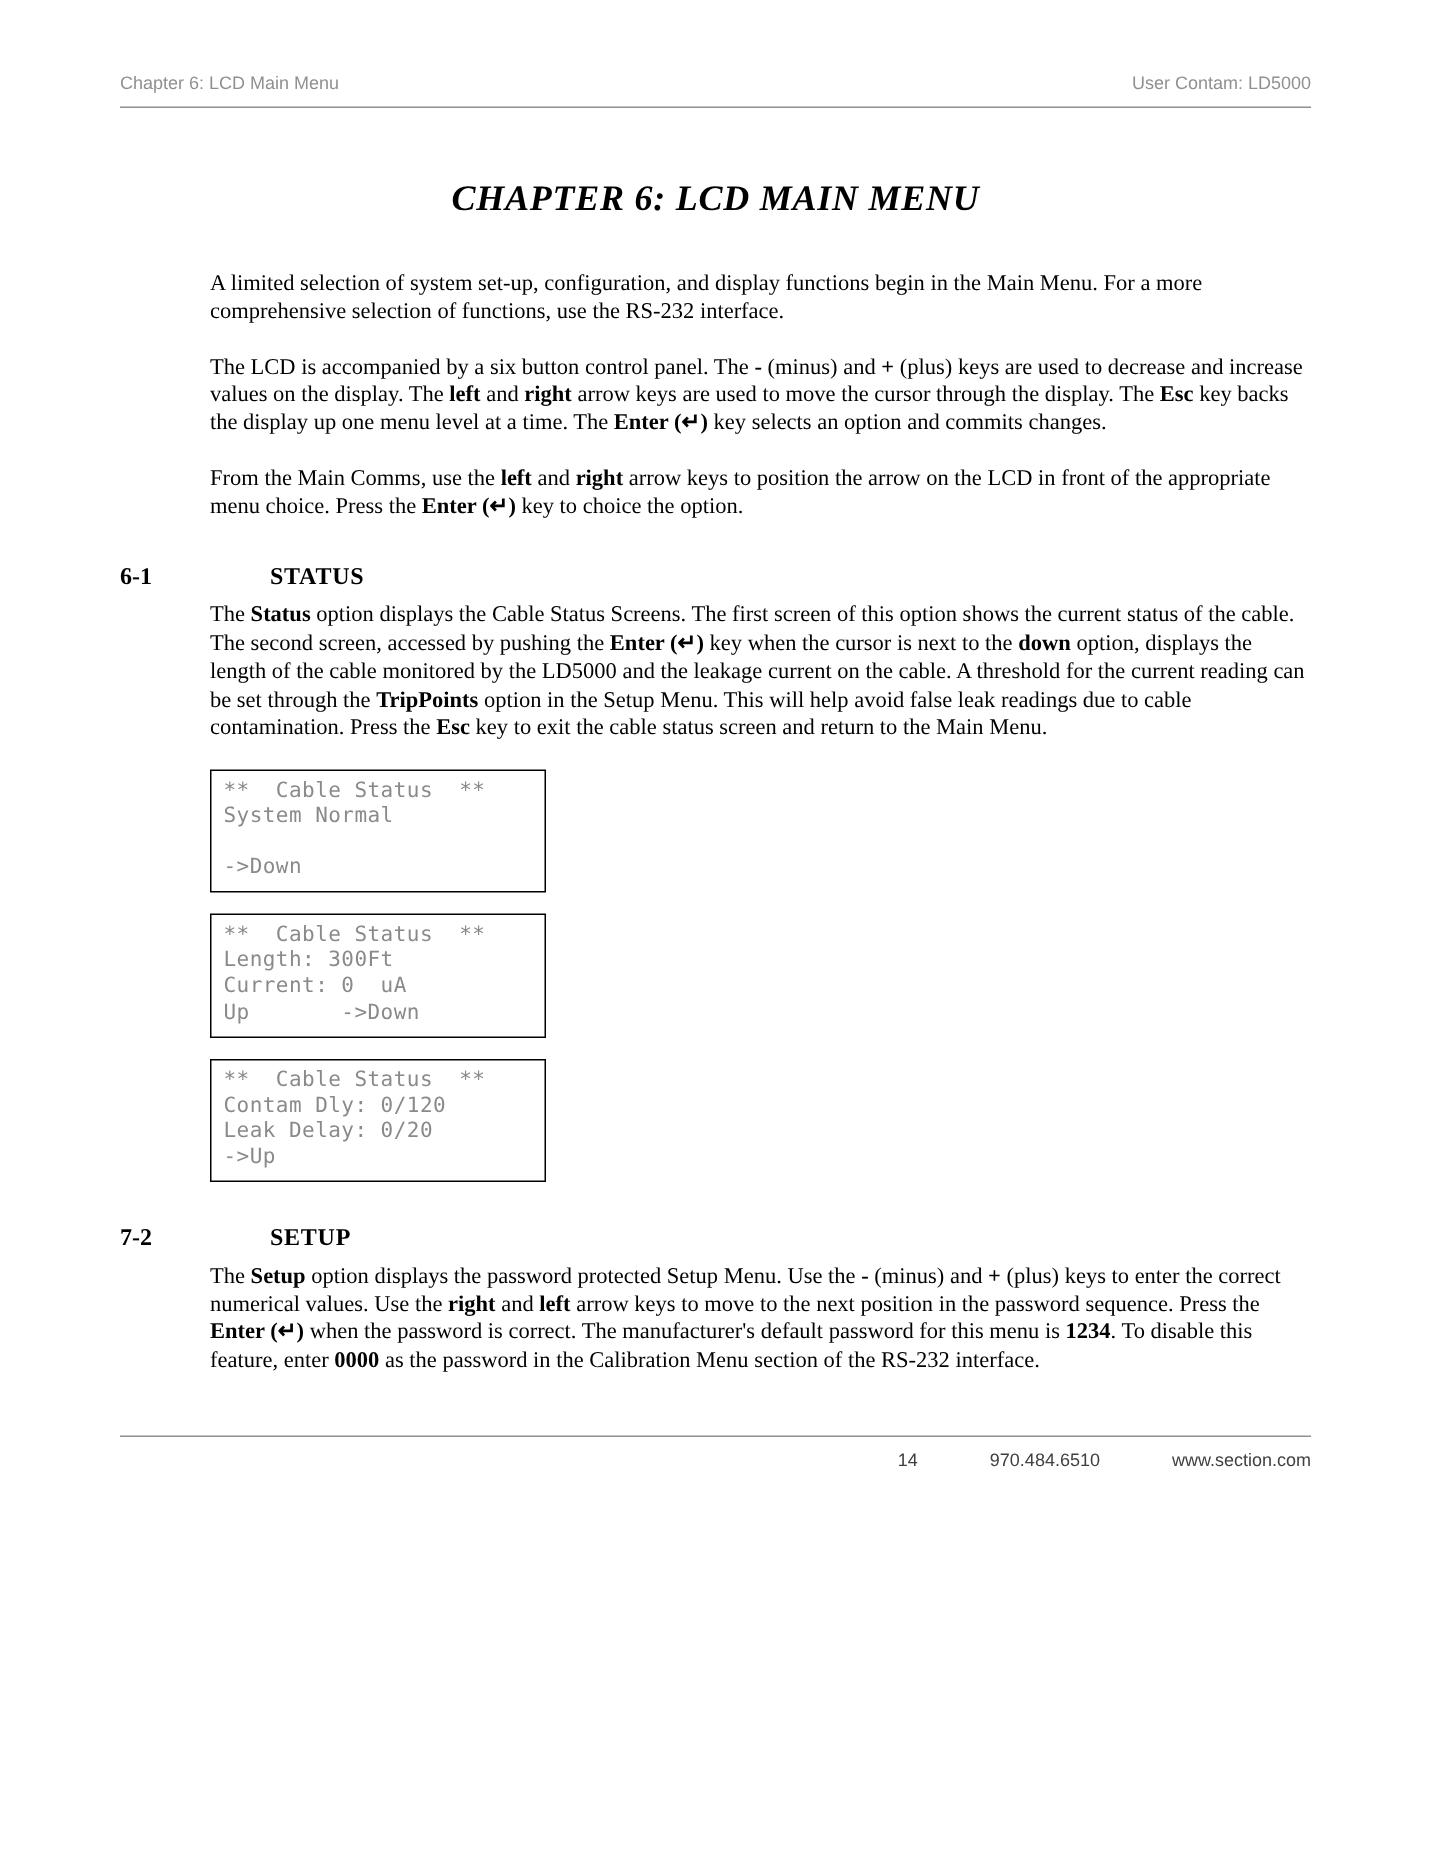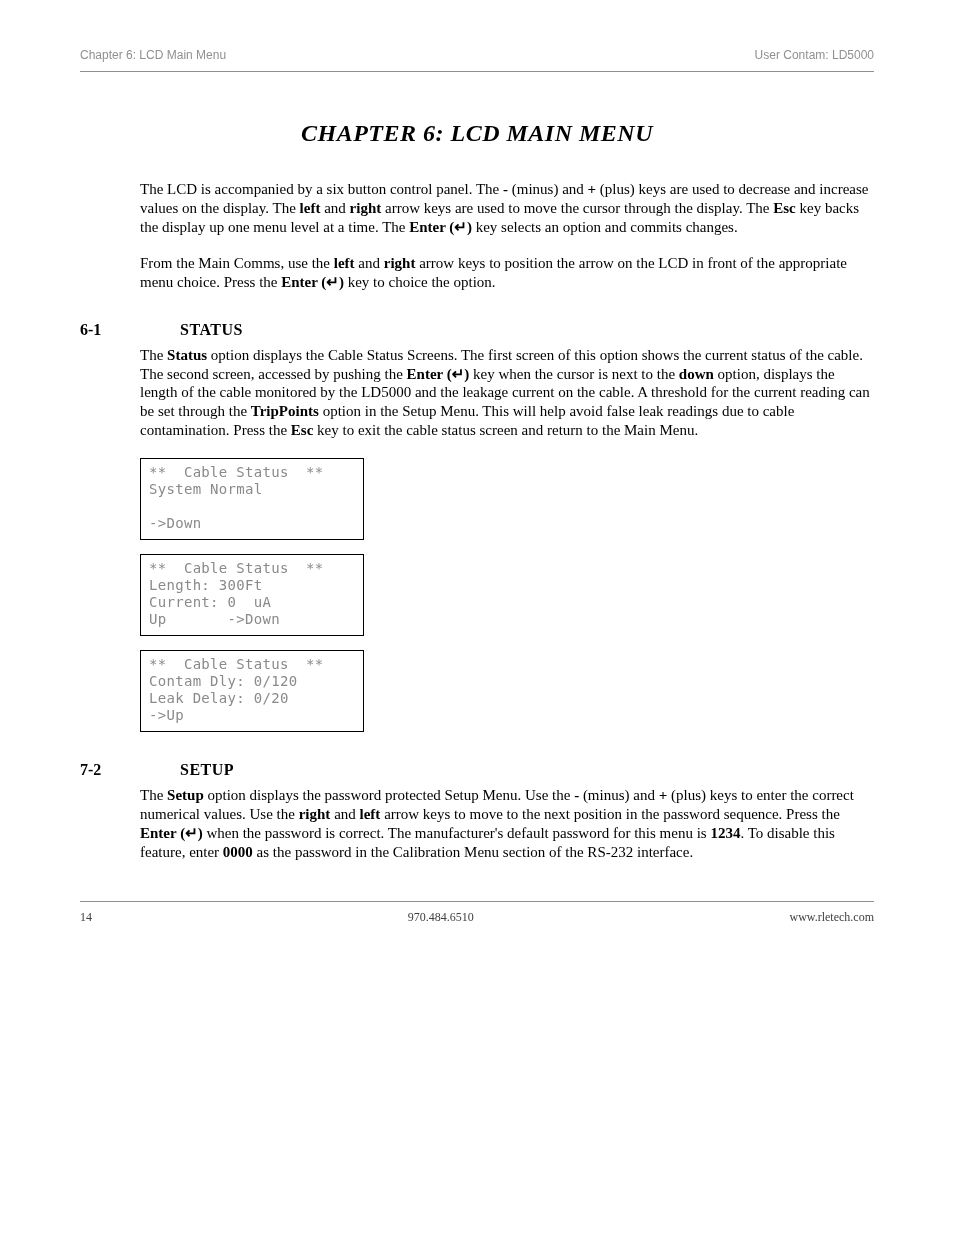--- a/index.html
+++ b/index.html
@@ -72,40 +72,42 @@
     font-size: 16px;
     letter-spacing: 0.5px;
   }
   .bottom-rule {
     border: none;
     border-top: 1px solid #909090;
     margin-top: 40px;
   }
   .footer {
     display: flex;
-    justify-content: space-between;
-    font-family: Liberation Serif, serif;
+    justify-content: flex-end;
+    font-family: Liberation Sans, sans-serif;
     font-size: 12px;
     color: #404040;
     padding-top: 8px;
+    gap: 48px;
   }
   b { font-weight: bold; }
 </style>
 </head>
 <body>
 
 <div class="top-header">
   <span>Chapter 6: LCD Main Menu</span>
   <span>User Contam: LD5000</span>
 </div>
 <hr class="top-rule">
 
 <div class="chapter-title">CHAPTER 6:  LCD MAIN MENU</div>
 
 <div class="body-block">
+  <p class="para">A limited selection of system set-up, configuration, and display functions begin in the Main Menu.  For a more comprehensive selection of functions, use the RS-232 interface.</p>
 
   <p class="para">
     <span>The LCD is accompanied by a six button control panel.  The </span><b>-</b><span> (minus) and </span><b>+</b><span> (plus) keys are used to decrease and increase values on the display.  The </span><b>left</b><span> and </span><b>right</b><span> arrow keys are used to move the cursor through the display.  The </span><b>Esc</b><span> key backs the display up one menu level at a time.  The </span><b>Enter (↵)</b><span> key selects an option and commits changes.</span>
   </p>
 
   <p class="para">
     <span>From the Main Comms, use the </span><b>left</b><span> and </span><b>right</b><span> arrow keys to position the arrow on the LCD in front of the appropriate menu choice.  Press the </span><b>Enter (↵)</b><span> key to choice the option.</span>
   </p>
 
 </div>
@@ -142,14 +144,14 @@
 <div class="body-block">
   <p class="para">
     <span>The </span><b>Setup</b><span> option displays the password protected Setup Menu. Use the </span><b>-</b><span> (minus) and </span><b>+</b><span> (plus) keys to enter the correct numerical values.  Use the </span><b>right</b><span> and </span><b>left</b><span> arrow keys to move to the next position in the password sequence.  Press the </span><b>Enter (↵)</b><span> when the password is correct.  The manufacturer's default password for this menu is </span><b>1234</b><span>.  To disable this feature, enter </span><b>0000</b><span> as the password in the Calibration Menu section of the RS-232 interface.</span>
   </p>
 </div>
 
 <hr class="bottom-rule">
 <div class="footer">
   <span>14</span>
   <span>970.484.6510</span>
-  <span>www.rletech.com</span>
+  <span>www.section.com</span>
 </div>
 
 </body></html>

